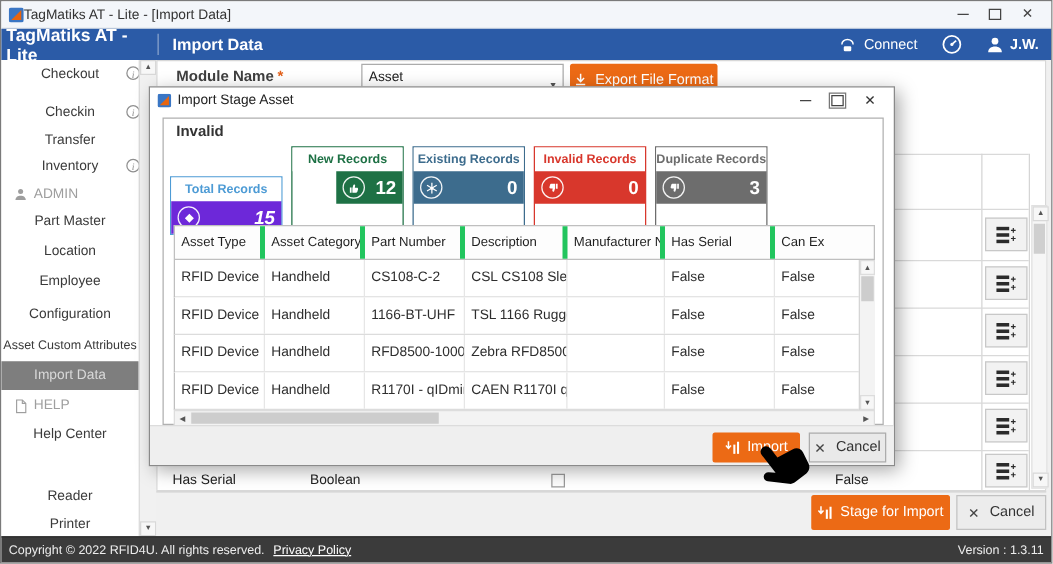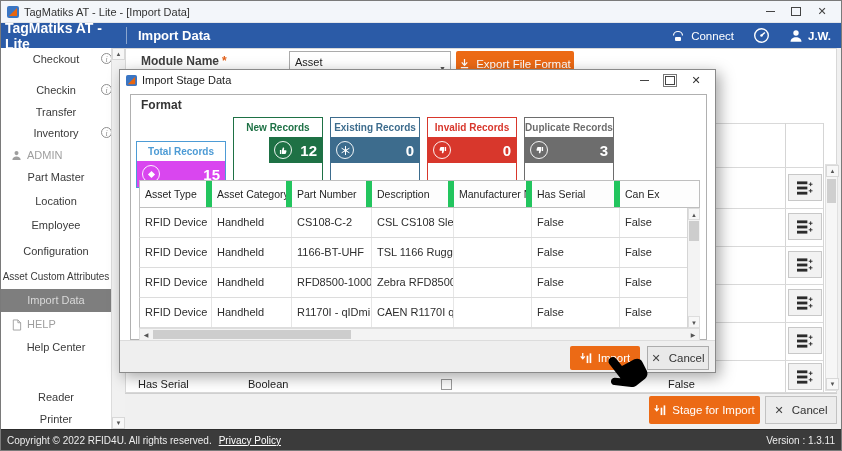--- a/index.html
+++ b/index.html
@@ -1,21 +1,21 @@
 <!DOCTYPE html>
 <html><head>
 <meta charset="utf-8">
 <style>
   html,body{margin:0;padding:0;background:#CFCFCF;}
   .screen{position:relative;width:842px;height:451px;overflow:hidden;background:#F0F0F0;
     font-family:"Liberation Sans",sans-serif;border:1px solid #7A7A7A;box-sizing:border-box;}
   
   .titlebar{position:absolute;left:0;top:0;right:0;height:22px;background:#F3F6FA;display:flex;
     align-items:center;padding:0 6px;font-size:11px;color:#333;border-bottom:1px solid #E2E5E9;box-sizing:border-box;}
-  .titlebar .wtitle{margin-left:5px;white-space:nowrap;}
+  .titlebar .wtitle{white-space:nowrap;}
   .win-controls{margin-left:auto;display:flex;align-items:center;}
   .win-btn{width:26px;height:20px;display:flex;align-items:center;justify-content:center;color:#444;}
   .glyph-min{width:9px;height:1px;background:#444;}
   .glyph-max{width:8px;height:7px;border:1px solid #444;}
   .glyph-close{font-size:11px;line-height:1;}
   
   .appbar{position:absolute;top:22px;left:0;right:0;height:25px;display:flex;align-items:center;color:#fff;background:#2B5BA7;}
   .appbar-app{font-size:14px;font-weight:bold;padding-left:4px;width:121px;}
   .appbar-div{width:1px;height:17px;background:rgba(255,255,255,.45);}
   .appbar-page{font-size:13px;font-weight:bold;padding-left:11px;}
@@ -66,21 +66,21 @@
   .groupbox{position:absolute;left:10px;top:24px;width:577px;height:246px;border:1px solid #B0B0B0;background:#fff;box-sizing:border-box;}
   .summary-title{position:absolute;left:10px;top:3px;font-size:12px;font-weight:bold;color:#333;}
   .cards{position:absolute;left:5px;top:22px;display:flex;gap:7px;}
   .card{width:90px;border:1px solid #888;box-sizing:border-box;}
   .card-label{height:19px;line-height:19px;text-align:center;font-size:10px;font-weight:bold;background:#fff;white-space:nowrap;overflow:hidden;}
   .card-band{height:26px;display:flex;align-items:center;padding:0 5px;color:#fff;}
   .badge{width:16px;height:16px;border:1px solid rgba(255,255,255,.92);border-radius:50%;display:flex;align-items:center;justify-content:center;flex:none;}
   .card-num{margin-left:auto;font-size:15px;font-weight:bold;}
   .mtable{position:absolute;left:8px;top:85px;width:561px;font-size:11px;color:#2E2E2E;}
   .mthead{display:flex;height:28px;border:1px solid #BFBFBF;box-sizing:border-box;background:#FDFDFD;}
-  .mth{padding:0 5px;line-height:26px;border-right:6px solid #22c55e;box-sizing:border-box;white-space:nowrap;overflow:hidden;font-size:10.5px;color:#1F1F1F;cursor:pointer;}
+  .mth{padding:0 5px;line-height:26px;border-right:4px solid #22c55e;box-sizing:border-box;white-space:nowrap;overflow:hidden;font-size:10.5px;color:#1F1F1F;cursor:pointer;}
   .mtr{display:flex;height:30px;border-left:1px solid #BFBFBF;border-right:1px solid #BFBFBF;border-bottom:1px solid #DCDCDC;box-sizing:border-box;background:#fff;cursor:pointer;}
   .mtd{padding:0 5px;line-height:29px;border-right:1px solid #E6E6E6;white-space:nowrap;overflow:hidden;box-sizing:border-box;}
   .c0{width:72px;}.c1{width:80px;}.c2{width:80px;}.c3{width:82px;}.c4{width:78px;}.c5{width:88px;}.c6{flex:1;border-right:none;}
   .mvscroll{position:absolute;right:0;top:28px;width:13px;height:120px;background:#F3F3F3;border-left:1px solid #D5D5D5;box-sizing:border-box;}
   .vsb{position:absolute;left:0;width:12px;height:12px;font-size:6px;color:#555;text-align:center;line-height:12px;background:#F7F7F7;border:1px solid #DDD;box-sizing:border-box;cursor:pointer;}
   .vthumb{position:absolute;left:1px;top:13px;width:10px;height:20px;background:#CDCDCD;cursor:pointer;}
   .mhscroll{position:absolute;left:0;top:148px;width:561px;height:13px;background:#F3F3F3;border:1px solid #DDD;box-sizing:border-box;display:flex;align-items:center;}
   .hsb{width:12px;font-size:6px;color:#555;text-align:center;cursor:pointer;}
   .hthumb{width:198px;height:9px;background:#CDCDCD;margin-left:1px;cursor:pointer;}
   .modal-footer{position:absolute;left:0;top:270px;width:100%;height:32px;background:#EFEFEF;border-top:1px solid #DCDCDC;box-sizing:border-box;}
@@ -285,39 +285,39 @@
     <span class="xmark">✕</span>
     <span>Cancel</span>
   </div>
 
   <div class="modal">
     <div class="modal-titlebar">
       <svg width="11" height="11" viewBox="0 0 12 12">
           <rect width="12" height="12" rx="2" fill="#3A76C4"></rect>
           <path d="M2 10 L10 2 L10 10 Z" fill="#E8650F"></path>
         </svg>
-      <span>Import Stage Data</span>
+      <span>Import Stage Asset</span>
       <div class="modal-controls">
         <span class="mc">
             <span class="glyph-min"></span>
           </span>
         <span class="mc">
             <span class="glyph-max mc-maxbox"></span>
           </span>
         <span class="mc">✕</span>
       </div>
     </div>
 
     <div class="groupbox">
-      <div class="summary-title">Format</div>
+      <div class="summary-title">Invalid</div>
 
       <div class="cards">
         <div class="card" style="border-color: rgb(77, 155, 213); margin-top: 24px;">
           <div class="card-label" style="color: rgb(77, 155, 213);">Total Records</div>
-          <div class="card-band" style="background-color: #d946ef;">
+          <div class="card-band" style="background-color: #6d28d9; font-style: italic;">
             <span class="badge">
                 <svg width="9" height="9" viewBox="0 0 10 10">
                   <path d="M1 5 L5 1 L9 5 L5 9 Z" fill="#fff"></path>
                 </svg>
               </span>
             <span class="card-num">15</span>
           </div>
         </div>
         <div class="card" style="border-color: rgb(30, 113, 69);">
           <div class="card-label" style="color: rgb(30, 113, 69);">New Records</div>

